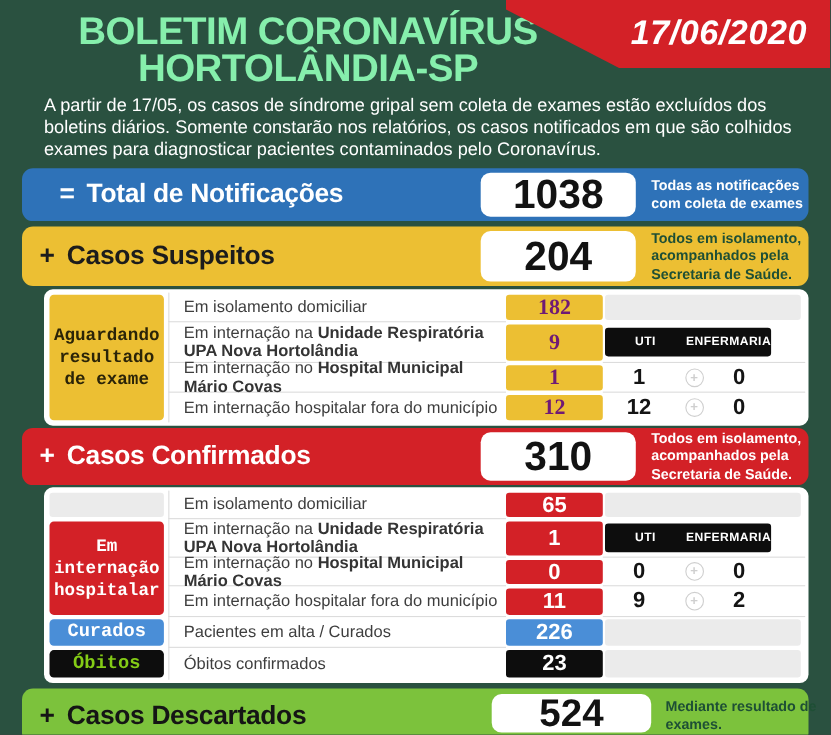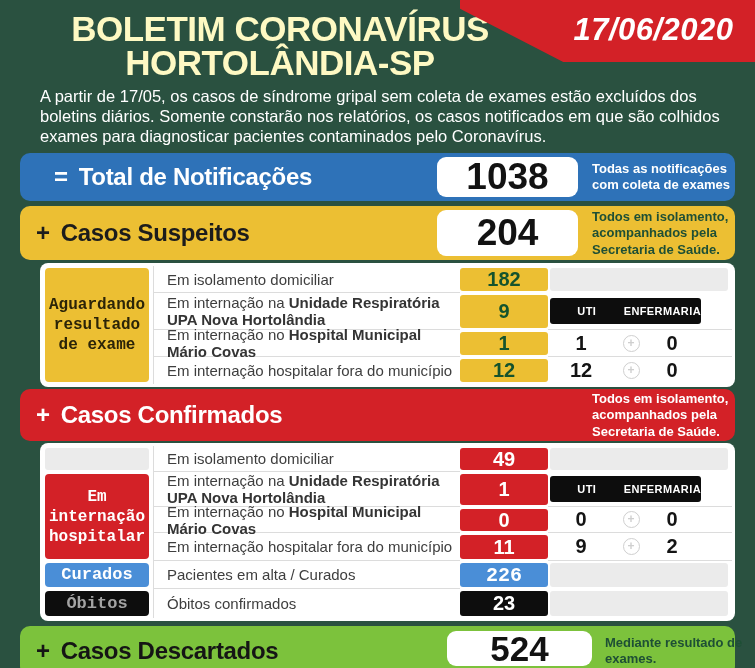--- a/index.html
+++ b/index.html
@@ -16,21 +16,21 @@
   .date-badge{
     position:absolute;top:0;right:0;width:295px;height:62px;
     background:var(--red,#d32127);
     clip-path:polygon(0 0,100% 0,100% 100%,35% 100%,0 14%);
     color:#fff;font-weight:bold;font-style:italic;
     font-size:31px;line-height:60px;text-align:center;
     padding-left:92px;box-sizing:border-box;letter-spacing:0.5px;
   }
   .title{
     padding-top:12px;width:560px;text-align:center;
-    color:#fef9c3;font-weight:bold;font-size:35px;line-height:34px;
+    color:#86efac;font-weight:bold;font-size:35px;line-height:34px;
     letter-spacing:-0.5px;
   }
   .notice{
     margin:6px 20px 0 40px;color:#fff;
     font-size:16.5px;line-height:20px;
   }
   
   .bar{position:relative;margin:5px 20px 0 20px;border-radius:10px;}
   .bar-blue{height:48px;background:var(--blue,#2e72b8);color:#fff;margin-top:7px;}
   .bar-yellow{height:54px;background:var(--yellow,#ecbf33);color:#1c1c1c;}
@@ -65,38 +65,38 @@
   .r1{grid-row:1}.r2{grid-row:2}.r3{grid-row:3}.r4{grid-row:4}.r5{grid-row:5}.r6{grid-row:6}
   .c1{grid-column:1}.c2{grid-column:2}.c3{grid-column:3}.c4{grid-column:4}
   .side-box{
     margin:2px 4px 2px 2px;border-radius:4px;
     display:flex;align-items:center;justify-content:center;text-align:center;
     font-weight:bold;font-size:16px;line-height:1.25;padding:0 5px;box-sizing:border-box;font-family:Liberation Mono, monospace;
   }
   .side-yellow{background:var(--yellow,#ecbf33);color:#2b2408;}
   .side-red{background:var(--red,#d32127);color:#fff;}
   .side-curados{background:var(--curados_blue,#4a8ed7);color:#fff;font-size:17px;}
-  .side-obitos{background:var(--black,#0d0d0d);color:#a3a3a3;font-size:17px;}
+  .side-obitos{background:var(--black,#0d0d0d);color:#84cc16;font-size:17px;}
   .cell-gray{margin:2px 4px 2px 2px;border-radius:3px;background:#ebebeb;}
   .desc{
     border-left:1px solid #dcdcdc;border-bottom:1px solid #dcdcdc;
     padding:2px 6px 2px 13px;font-size:15px;color:#3e3e3e;
     display:flex;flex-direction:column;justify-content:center;line-height:17px;
   }
   .desc b{font-weight:bold;color:#343434;}
   .desc .line2{display:block;}
   .no-b{border-bottom:none;}
   .value-box{
     margin:2px 0;border-radius:3px;
     display:flex;align-items:center;justify-content:center;
     font-weight:bold;font-size:20px;
   }
-  .val-yellow{background:var(--yellow,#ecbf33);color:#14532d;}
+  .val-yellow{background:var(--yellow,#ecbf33);color:#701a75;font-family:Liberation Serif, serif;}
   .val-red{background:var(--red,#d32127);color:#fff;}
-  .val-curados{background:var(--curados_blue,#4a8ed7);color:#fff;font-family:Liberation Mono, monospace;}
+  .val-curados{background:var(--curados_blue,#4a8ed7);color:#fff;}
   .val-obitos{background:var(--black,#0d0d0d);color:#fff;}
   .stats-cell{border-bottom:1px solid #dcdcdc;}
   .stats-wrap{display:flex;align-items:center;}
   .stats-header{
     margin-left:2px;width:151px;height:26px;background:var(--black,#0d0d0d);
     border-radius:3px;color:#fff;display:flex;align-items:center;
     font-size:11px;font-weight:bold;letter-spacing:0.4px;
   }
   .sh-uti{width:76px;text-align:center;}
   .sh-enf{flex:1;text-align:center;}
@@ -183,33 +183,34 @@
           <span class="plus-circle">+</span>
         </span>
       <span class="s-enf">0</span>
     </div>
   </div>
 
   <div class="bar bar-red">
     <div class="bar-label">
       <span class="bar-prefix">+</span><span>Casos Confirmados</span>
     </div>
+    <div class="bar-value">310</div>
     <div class="bar-note">Todos em isolamento, acompanhados pela Secretaria de Saúde.</div>
   </div>
 
   <div class="panel confirmed">
     <div class="cell-gray c1 r1"></div>
     <div class="side-box side-red c1" style="grid-row:2/5">Em internação hospitalar</div>
     <div class="side-box side-curados c1 r5">Curados</div>
     <div class="side-box side-obitos c1 r6">Óbitos</div>
 
     <div class="desc c2 r1">
       <div><span>Em isolamento domiciliar</span><b></b></div>
     </div>
-    <div class="value-box val-red c3 r1">49</div>
+    <div class="value-box val-red c3 r1">65</div>
     <div class="cell-gray c4 r1"></div>
 
     <div class="desc c2 r2">
       <div><span>Em internação na </span><b>Unidade Respiratória</b></div>
       <b class="line2">UPA Nova Hortolândia</b>
     </div>
     <div class="value-box val-red c3 r2">1</div>
     <div class="stats-cell stats-wrap c4 r2">
       <div class="stats-header">
         <span class="sh-uti">UTI</span>

